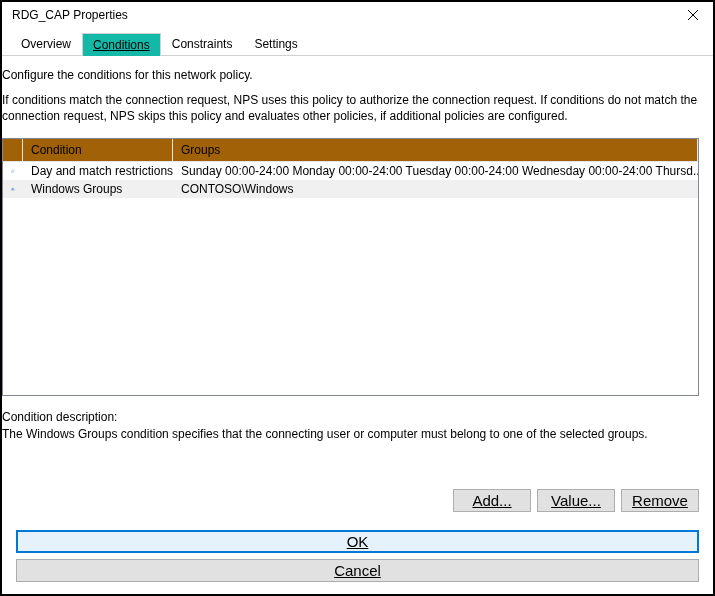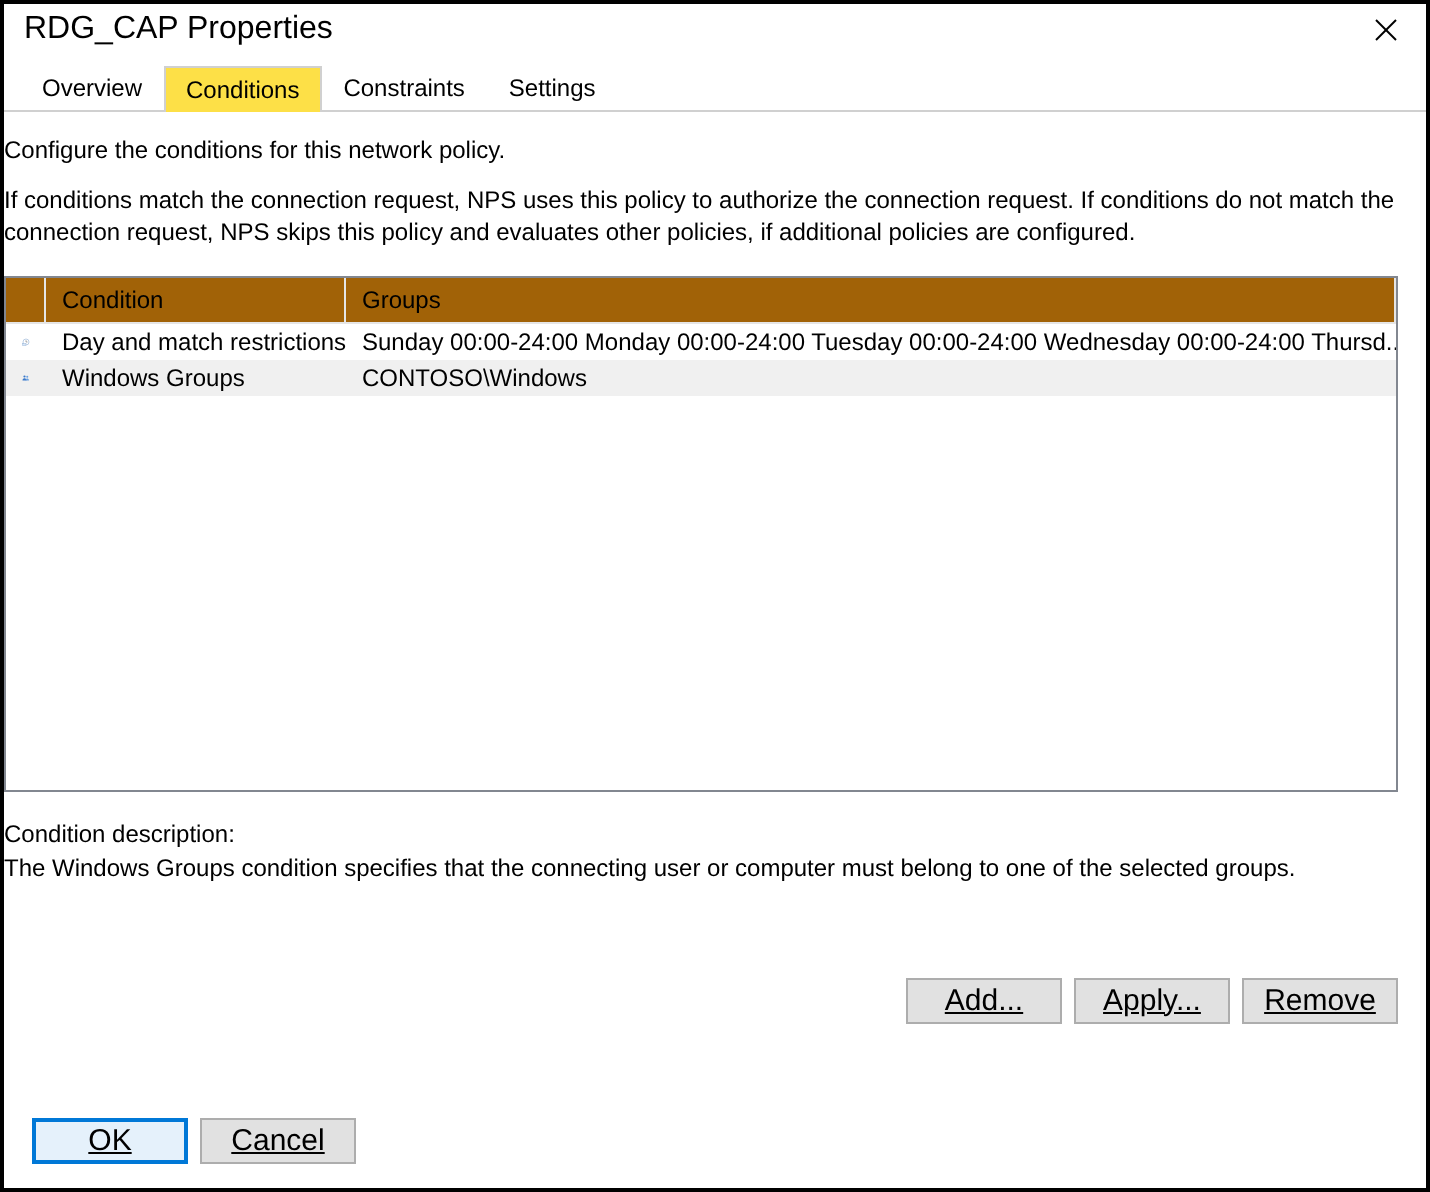--- a/index.html
+++ b/index.html
@@ -17,21 +17,21 @@
     overflow: hidden;
   }
   .titlebar {
     display: flex;
     align-items: center;
     justify-content: space-between;
     height: 26px;
     padding: 0 0 0 10px;
     background: #fff;
   }
-  .titlebar-title { font-size: 16px; }
+  .titlebar-title { font-size: 12px; }
   .close-btn {
     width: 40px;
     height: 26px;
     display: flex;
     align-items: center;
     justify-content: center;
     cursor: pointer;
   }
   .close-btn svg { width: 12px; height: 12px; }
   .tabstrip {
@@ -46,23 +46,24 @@
     border: 1px solid transparent;
     border-bottom: none;
     margin-right: 0px;
     position: relative;
     cursor: pointer;
     font-size: 12px;
     color: #000;
   }
   .tab.active {
     border-color: #d0d0d0;
-    background: #fde047;
+    background: #14b8a6;
     top: 1px;
     z-index: 2;
+    text-decoration: underline;
   }
   .content {
     flex: 1;
     padding: 12px 14px 8px 0;
     display: flex;
     flex-direction: column;
   }
   .intro1 { margin-bottom: 10px; }
   .intro2 { margin-bottom: 14px; line-height: 1.35; }
   .listview {
@@ -103,23 +104,24 @@
   .desc-label { margin-top: 14px; }
   .desc-text { margin-top: 2px; line-height:1.35; }
   .btn-row {
     display: flex;
     justify-content: flex-end;
     gap: 6px;
     margin-top: 46px;
   }
   .footer {
     display: flex;
-    justify-content: flex-start;
+    justify-content: flex-end;
     gap: 6px;
     padding: 8px 14px 12px 14px;
+    flex-direction: column;
   }
   button.win {
     min-width: 78px;
     height: 23px;
     background: #e1e1e1;
     border: 1px solid #adadad;
     font-family: inherit;
     font-size: 15px;
     padding: 0 10px;
     cursor: pointer;
@@ -197,21 +199,21 @@
       </div>
 
     </div>
   </div>
 
   <div class="desc-label">Condition description:</div>
   <div class="desc-text">The Windows Groups condition specifies that the connecting user or computer must belong to one of the selected groups.</div>
 
   <div class="btn-row">
     <button class="win">Add...</button>
-    <button class="win">Apply...</button>
+    <button class="win">Value...</button>
     <button class="win">Remove</button>
   </div>
 
 </div>
 
 <div class="footer">
   <button class="win default">OK</button>
   <button class="win">Cancel</button>
 </div>
 

